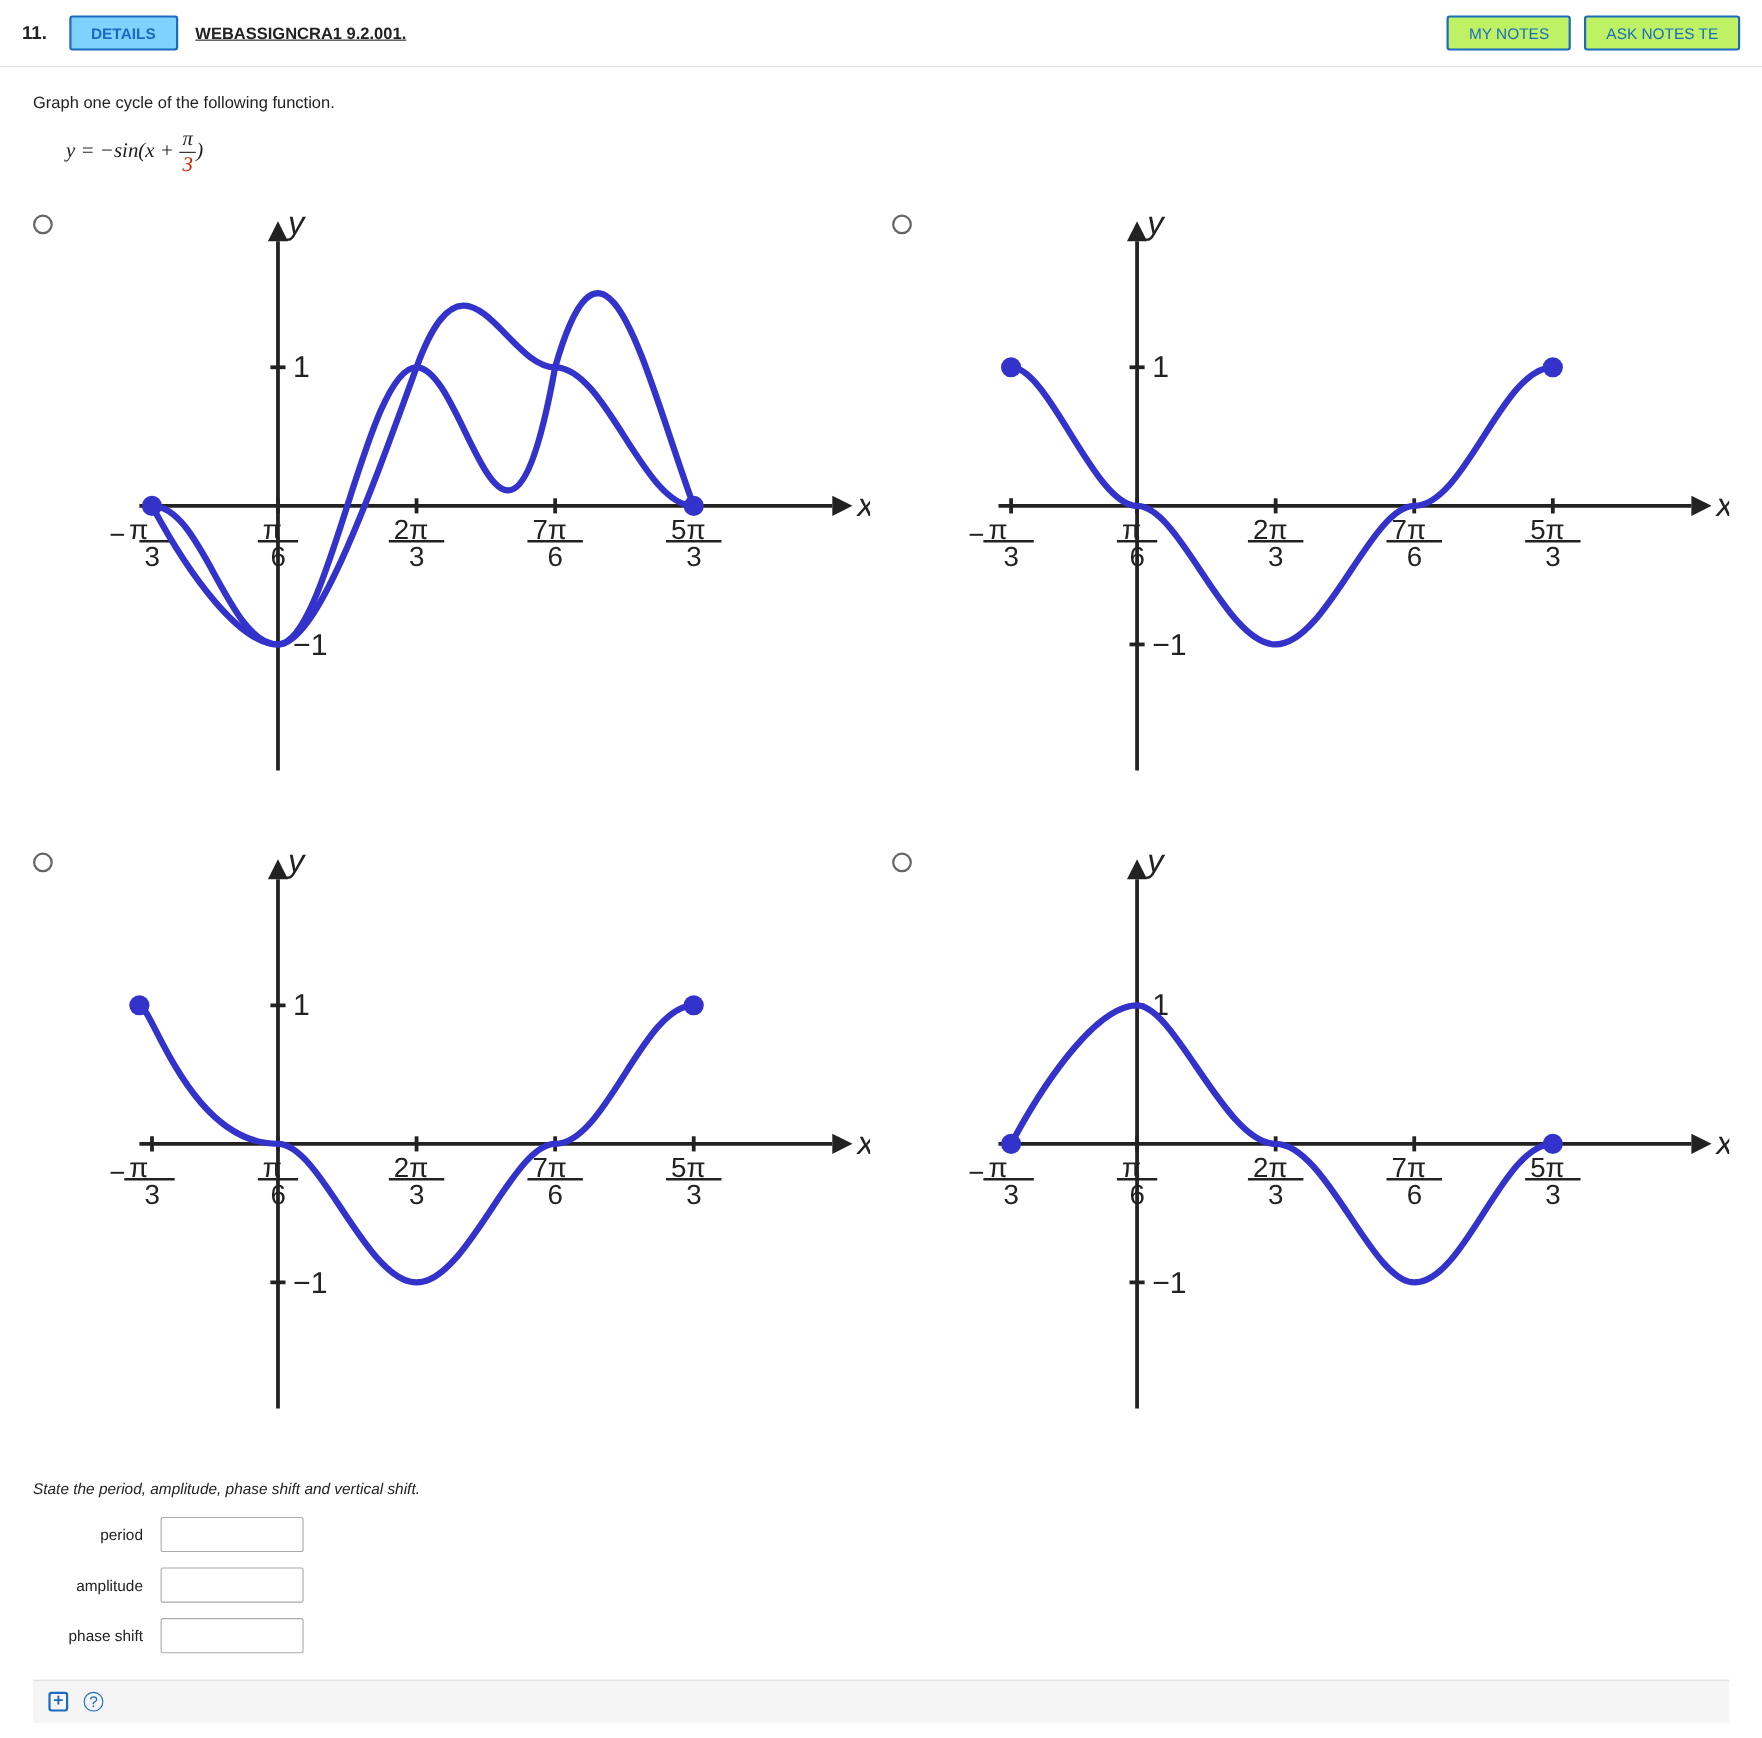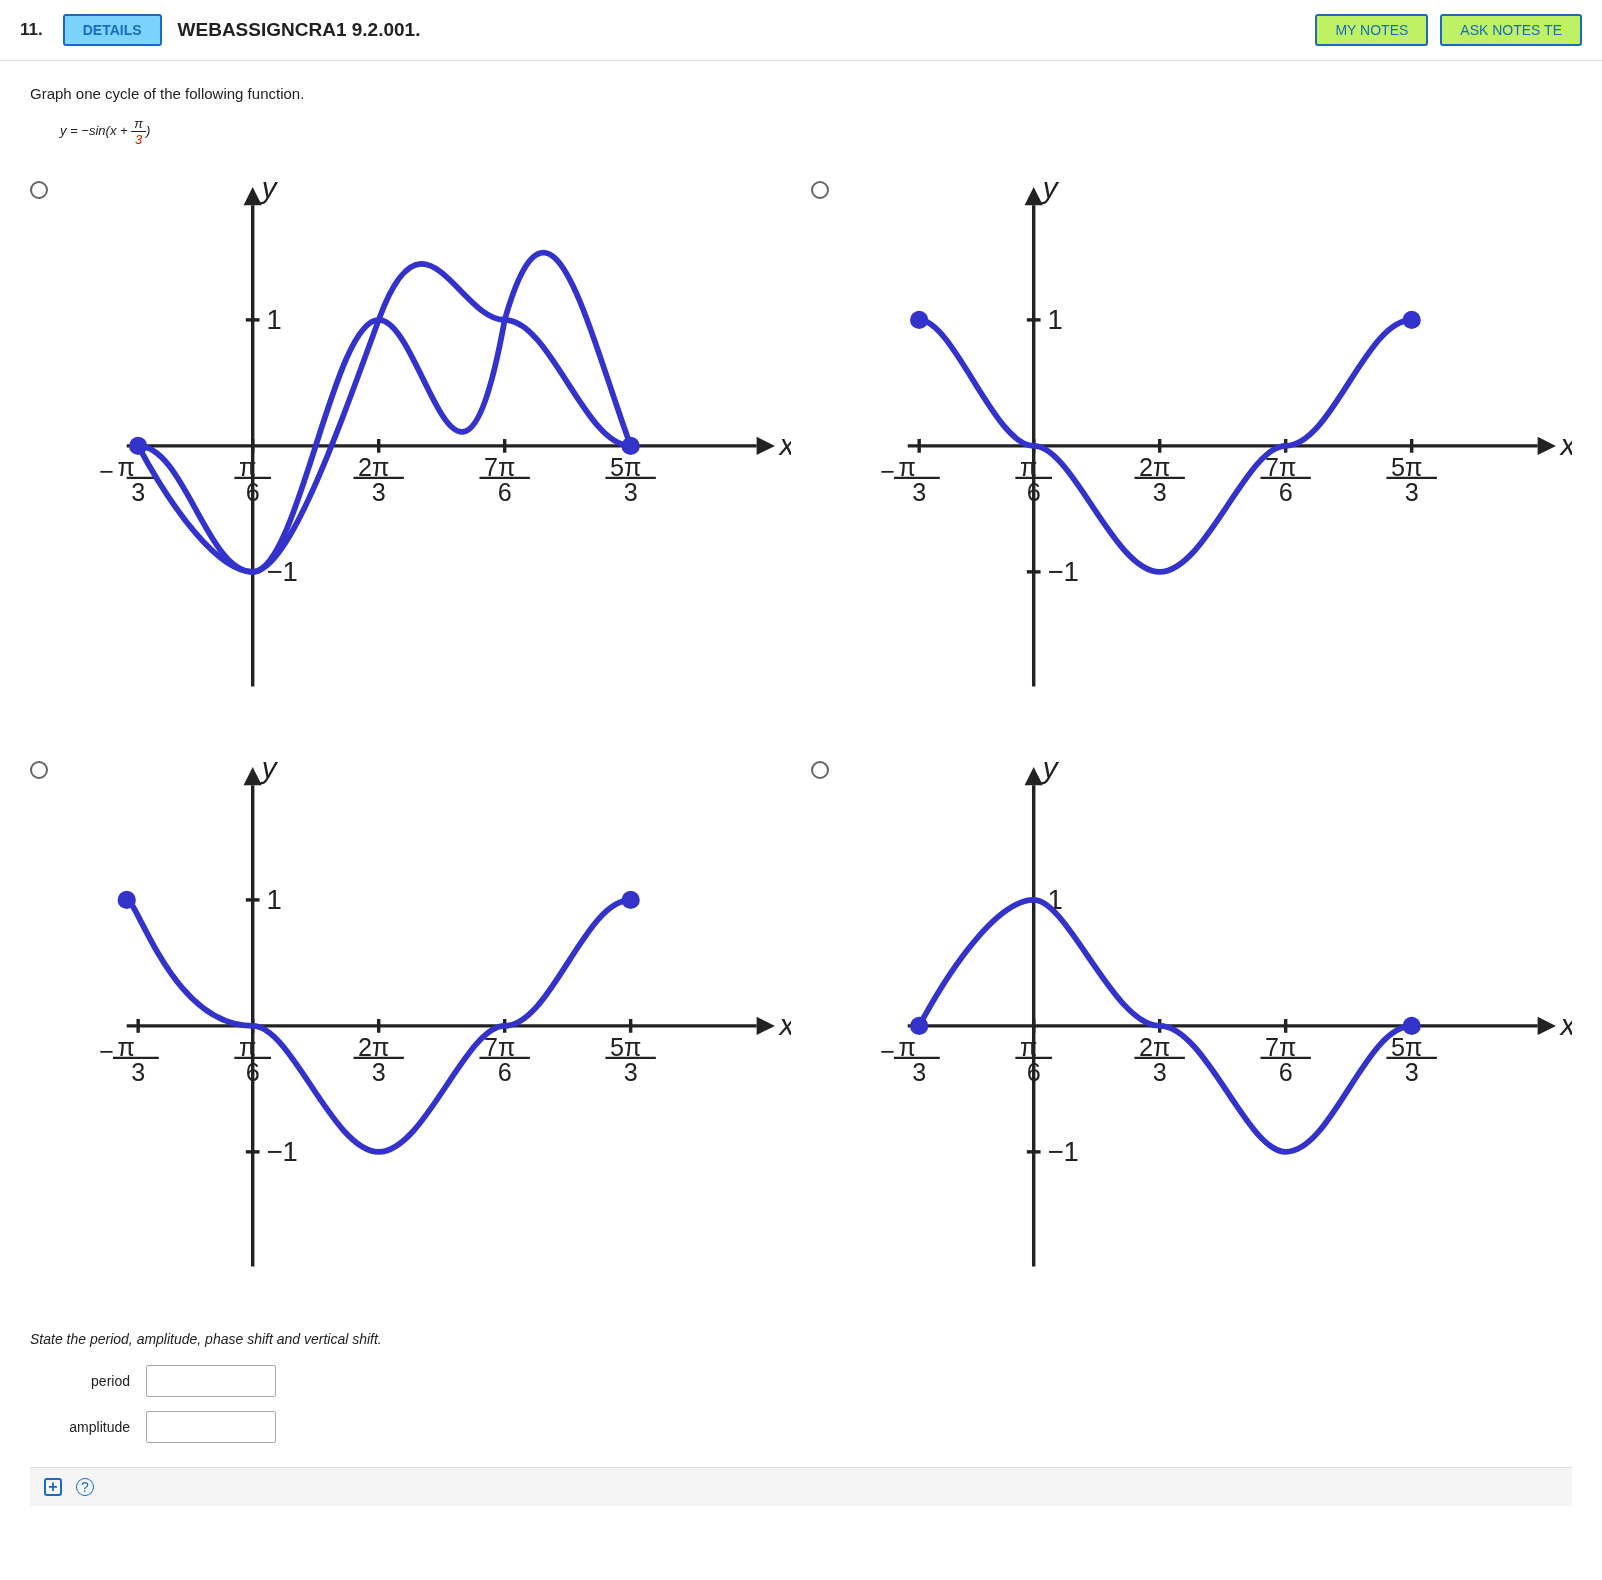--- a/index.html
+++ b/index.html
@@ -22,22 +22,23 @@
       color: #1a6bbf;
       background: #7dd3fc;
       padding: 6px 18px;
       font-size: 14px;
       font-weight: bold;
       cursor: pointer;
       border-radius: 3px;
     }
     .problem-id {
       font-weight: bold;
-      font-size: 19px;
+      font-size: 15px;
       flex: 1;
+      text-decoration: underline;
     }
     .right-btns {
       display: flex;
       gap: 12px;
     }
     .my-notes-btn, .ask-btn {
       border: 2px solid #1a6bbf;
       color: #1a6bbf;
       background: #bef264;
       padding: 6px 18px;
@@ -50,24 +51,25 @@
     .content {
       padding: 24px 30px;
     }
 
     .instruction {
       font-size: 15px;
       margin-bottom: 14px;
     }
 
     .formula {
-      font-size: 13px;
+      font-size: 19px;
       margin-bottom: 24px;
       font-style: italic;
       padding-left: 30px;
+      font-family: Liberation Serif, serif;
     }
 
     .graphs-grid {
       display: grid;
       grid-template-columns: 1fr 1fr;
       gap: 30px 20px;
       margin-bottom: 30px;
     }
 
     .graph-item {
@@ -375,20 +377,24 @@
     <p class="label">State the period, amplitude, phase shift and vertical shift.</p>
 
     <div class="input-row">
       <span class="input-label">period</span>
       <input class="input-box" type="text" style="">
     </div>
     <div class="input-row">
       <span class="input-label">amplitude</span>
       <input class="input-box" type="text" style="">
     </div>
+    <div class="input-row">
+      <span class="input-label">phase shift</span>
+      <input class="input-box" type="text" style="">
+    </div>
   </div>
 
   <div class="show-work">
     <div class="plus-icon">+</div>
 
     <span style="margin-left:6px; color:#1a6bbf; font-size:14px; border:1px solid #1a6bbf; border-radius:50%; width:18px; height:18px; display:inline-flex; align-items:center; justify-content:center;">?</span>
   </div>
 </div>
 
 </body></html>

